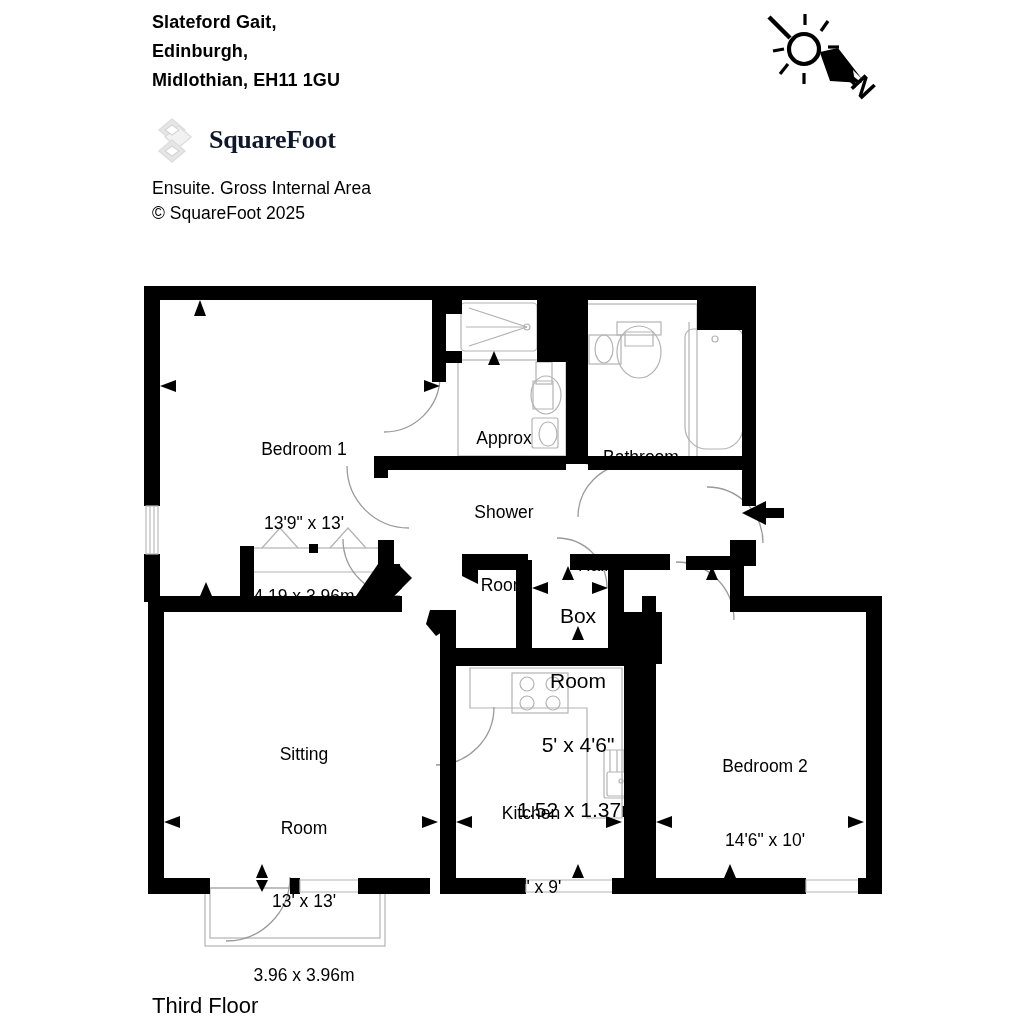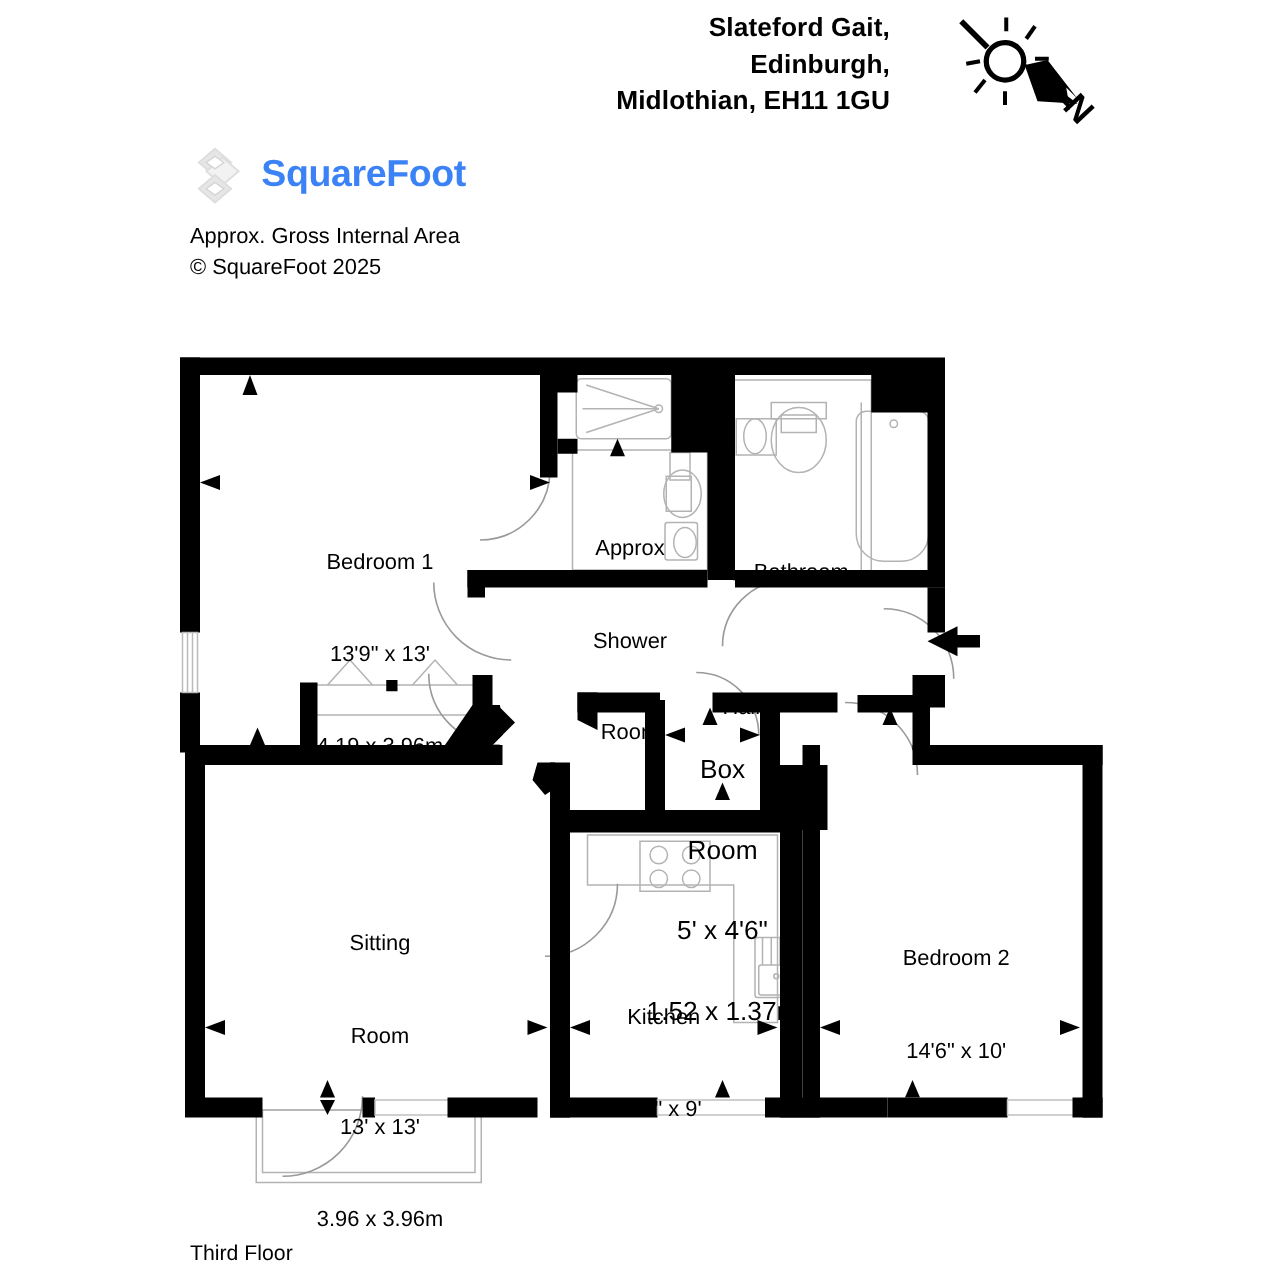--- a/index.html
+++ b/index.html
@@ -17,26 +17,25 @@
   }
 
   
   #header {
     position: absolute;
     left: 152px;
     top: 8px;
     width: 560px;
   }
   .addr-line {
-    font-size: 21px;
+    font-size: 18px;
     font-weight: bold;
     line-height: 29px;
     letter-spacing: 0.1px;
     white-space: pre;
-    text-align: right;
   }
 
   
   #logo {
     position: absolute;
     left: 152px;
     top: 117px;
     width: 215px;
     height: 48px;
   }
@@ -44,26 +43,27 @@
     position: absolute;
     left: 0;
     top: 1px;
     width: 48px;
     height: 46px;
   }
   #logo-text {
     position: absolute;
     left: 57px;
     top: 4px;
-    font-size: 30px;
+    font-size: 26px;
     font-weight: bold;
-    color: #3b82f6;
+    color: #0f172a;
     letter-spacing: -0.3px;
     line-height: 38px;
     white-space: pre;
+    font-family: Liberation Serif, serif;
   }
 
   
   #area-block {
     position: absolute;
     left: 152px;
     top: 176px;
     width: 480px;
   }
   .area-line {
@@ -79,21 +79,21 @@
     top: 4px;
     width: 130px;
     height: 110px;
   }
 
   
   #floor-label {
     position: absolute;
     left: 152px;
     top: 993px;
-    font-size: 17px;
+    font-size: 22px;
     white-space: pre;
   }
 
   
   #plan {
     position: absolute;
     left: 0;
     top: 0;
     width: 1024px;
     height: 1024px;
@@ -133,21 +133,21 @@
     </g>
     <g fill="none" stroke="#d5d5d5" stroke-width="1.2">
       <path d="M20 7 L27 12 L20 17 L13 12 Z"></path>
       <path d="M20 28 L27 33 L20 38 L13 33 Z"></path>
     </g>
   </svg>
   <div id="logo-text">SquareFoot</div>
 </div>
 
 <div id="area-block">
-  <div class="area-line">Approx. Gross Internal Area</div>
+  <div class="area-line">Ensuite. Gross Internal Area</div>
   <div class="area-line">© SquareFoot 2025</div>
 </div>
 
 <svg id="compass" viewBox="0 0 130 110">
 
   <g stroke="#000" stroke-width="4.5" stroke-linecap="butt">
     <line x1="11" y1="13" x2="32" y2="34"></line>
   </g>
   <g stroke="#000" stroke-width="3.2" stroke-linecap="butt">
     <line x1="47" y1="10" x2="47" y2="21"></line>

